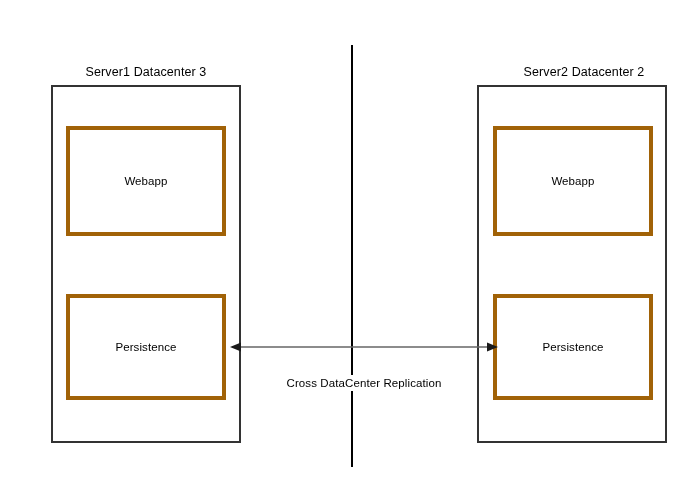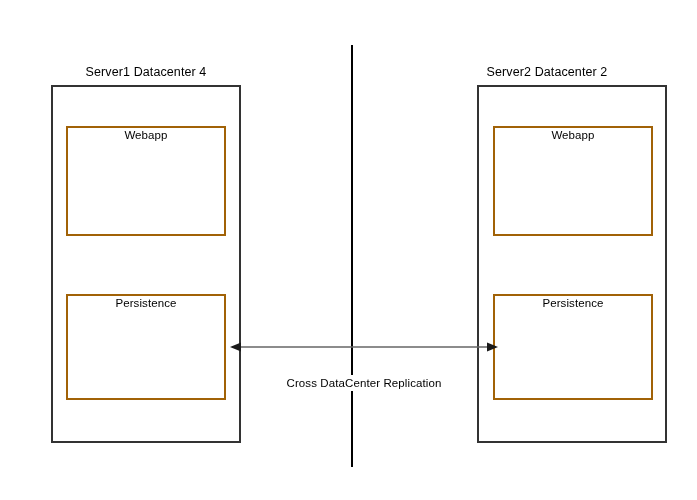--- a/index.html
+++ b/index.html
@@ -24,40 +24,40 @@
   .dc-title {
     position: absolute;
     font-size: 12.5px;
     line-height: 14px;
     color: #000000;
     text-align: center;
     white-space: nowrap;
     letter-spacing: 0.1px;
   }
   #title-left  { left: 51px;  top: 65px; width: 190px; }
-  #title-right { left: 452px; top: 65px; width: 190px; }
+  #title-right { left: 489px; top: 65px; width: 190px; }
 
   
   .server-box {
     position: absolute;
     box-sizing: border-box;
     background: #ffffff;
     border: 2px solid #333333;
   }
   #server-box-left  { left: 51px;  top: 85px; width: 190px; height: 358px; }
   #server-box-right { left: 477px; top: 85px; width: 190px; height: 358px; }
 
   
   .component-box {
     position: absolute;
     box-sizing: border-box;
     background: #ffffff;
-    border: 2px solid #a16207;
+    border: 4px solid #a16207;
     display: flex;
-    align-items: flex-start;
+    align-items: center;
     justify-content: center;
   }
   .component-label {
     font-size: 11.5px;
     line-height: 14px;
     color: #000000;
     text-align: center;
     white-space: nowrap;
     letter-spacing: 0.1px;
   }
@@ -107,21 +107,21 @@
     padding: 0 2px;
     box-sizing: border-box;
     margin-top: 36px;
   }
 </style>
 </head>
 <body>
 
 <div id="canvas">
 
-  <div class="dc-title" id="title-left">Server1 Datacenter 4</div>
+  <div class="dc-title" id="title-left">Server1 Datacenter 3</div>
 
   <div class="server-box" id="server-box-left"></div>
 
   <div class="component-box" id="webapp-box-left">
     <span class="component-label">Webapp</span>
   </div>
 
   <div class="component-box" id="persistence-box-left">
     <span class="component-label">Persistence</span>
   </div>

